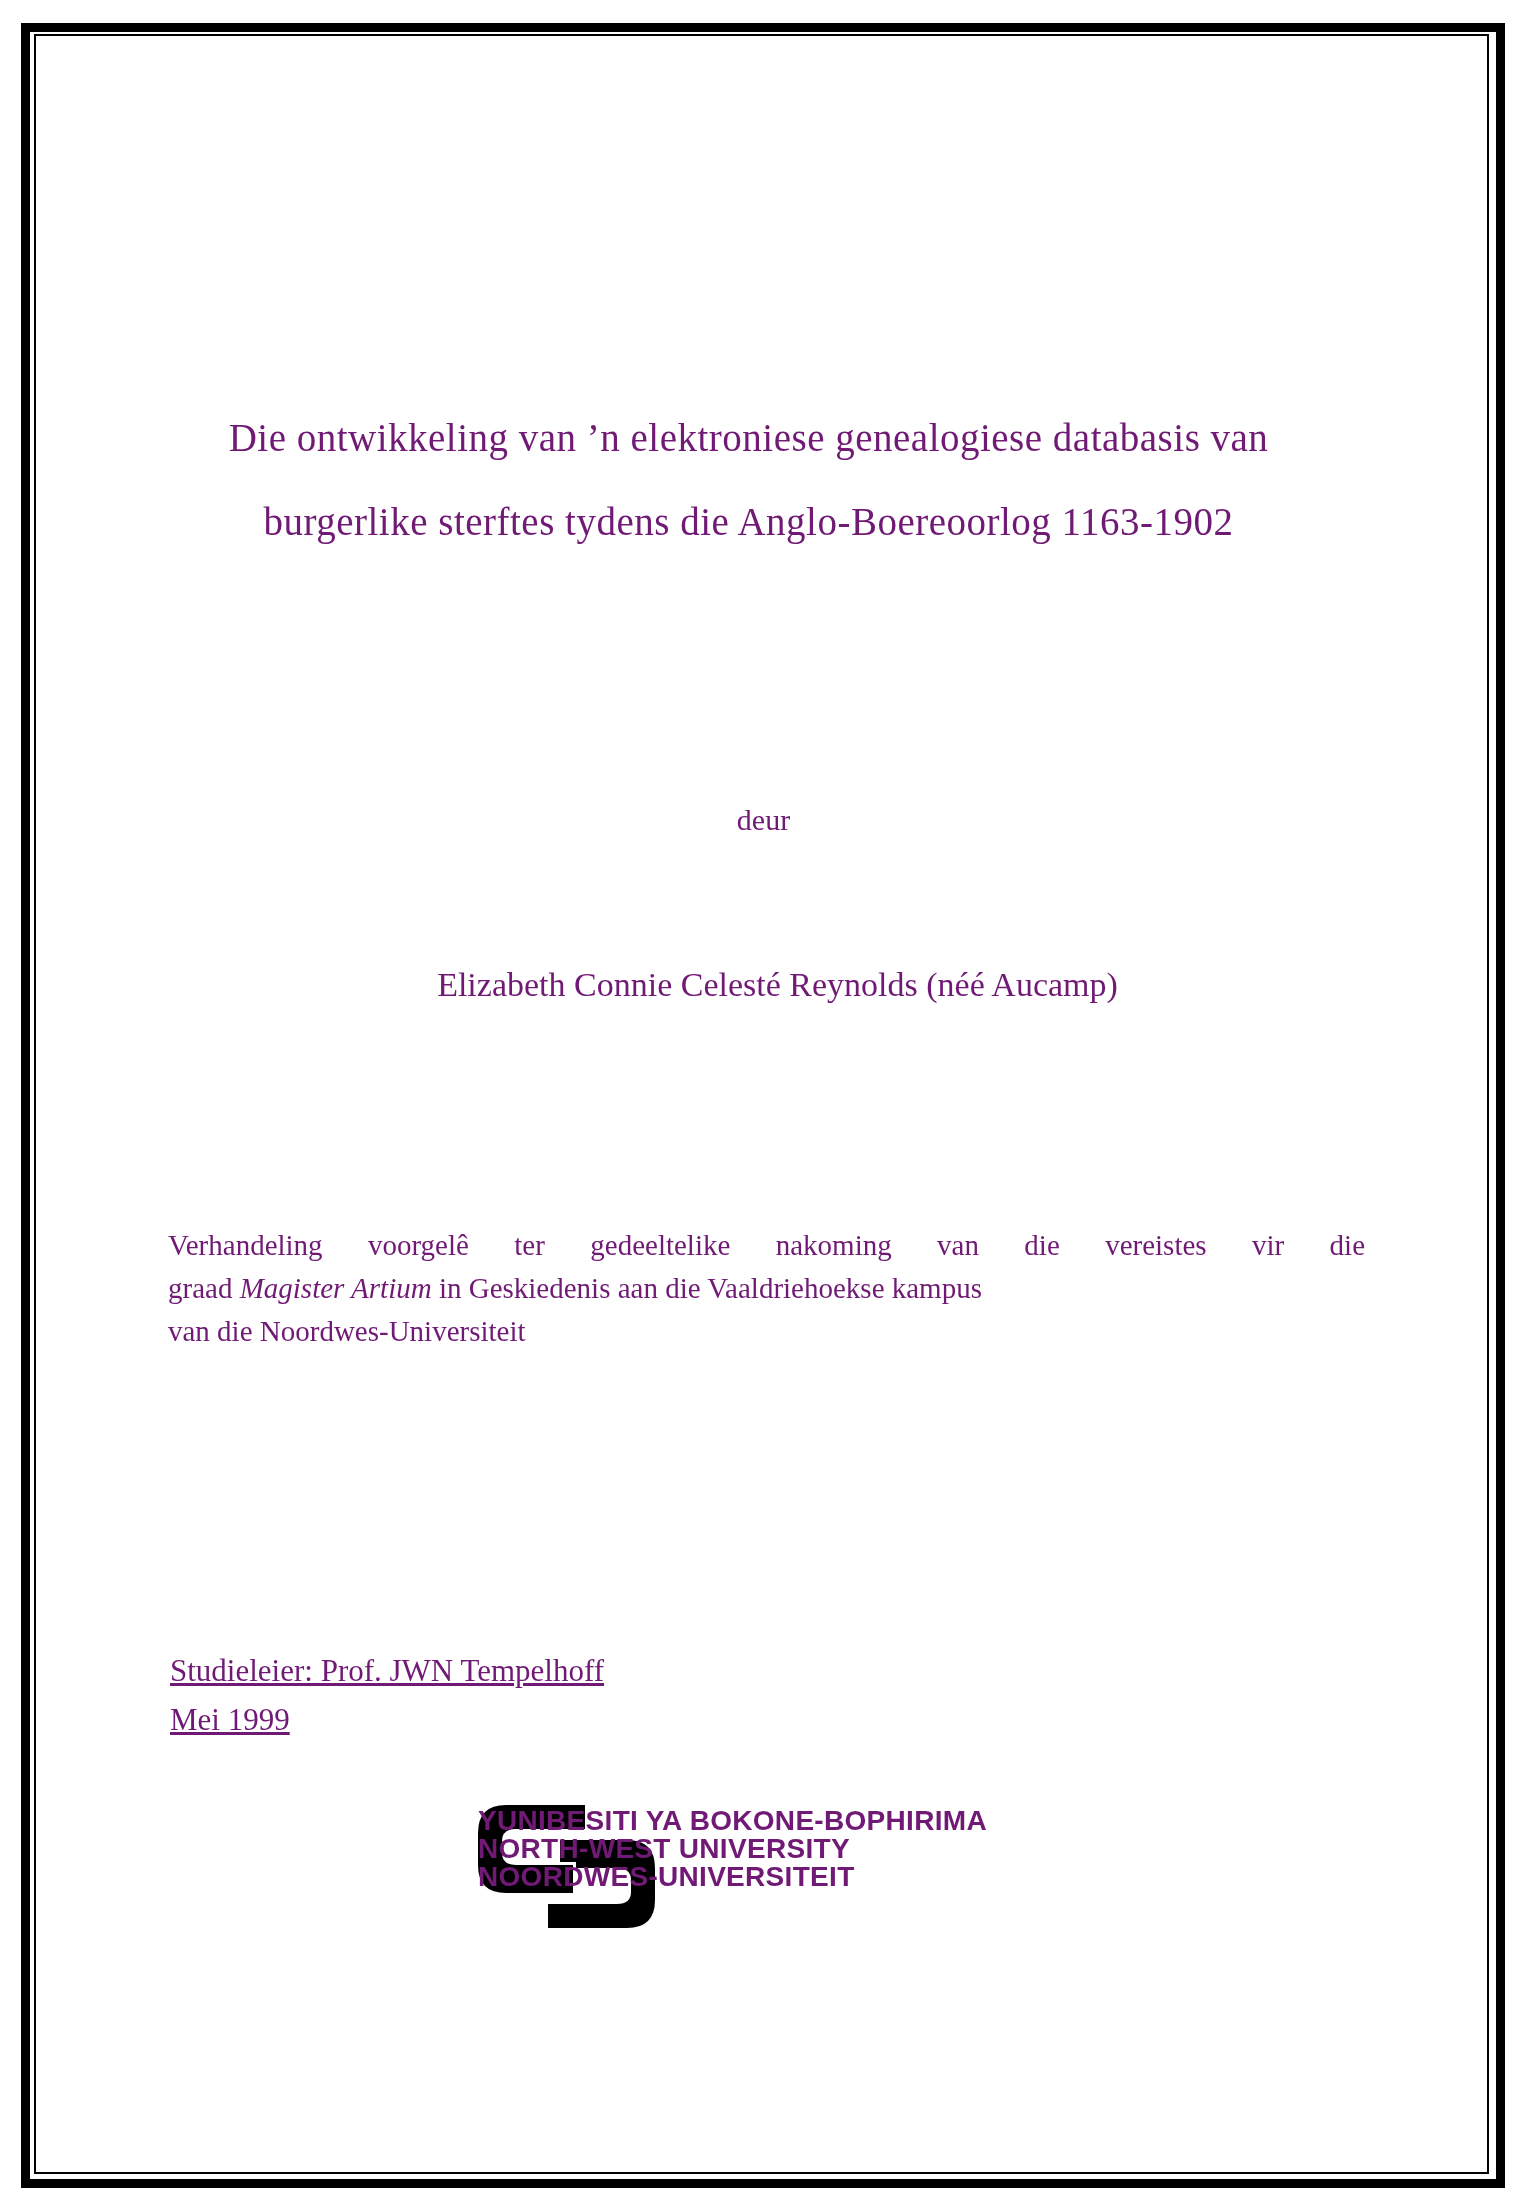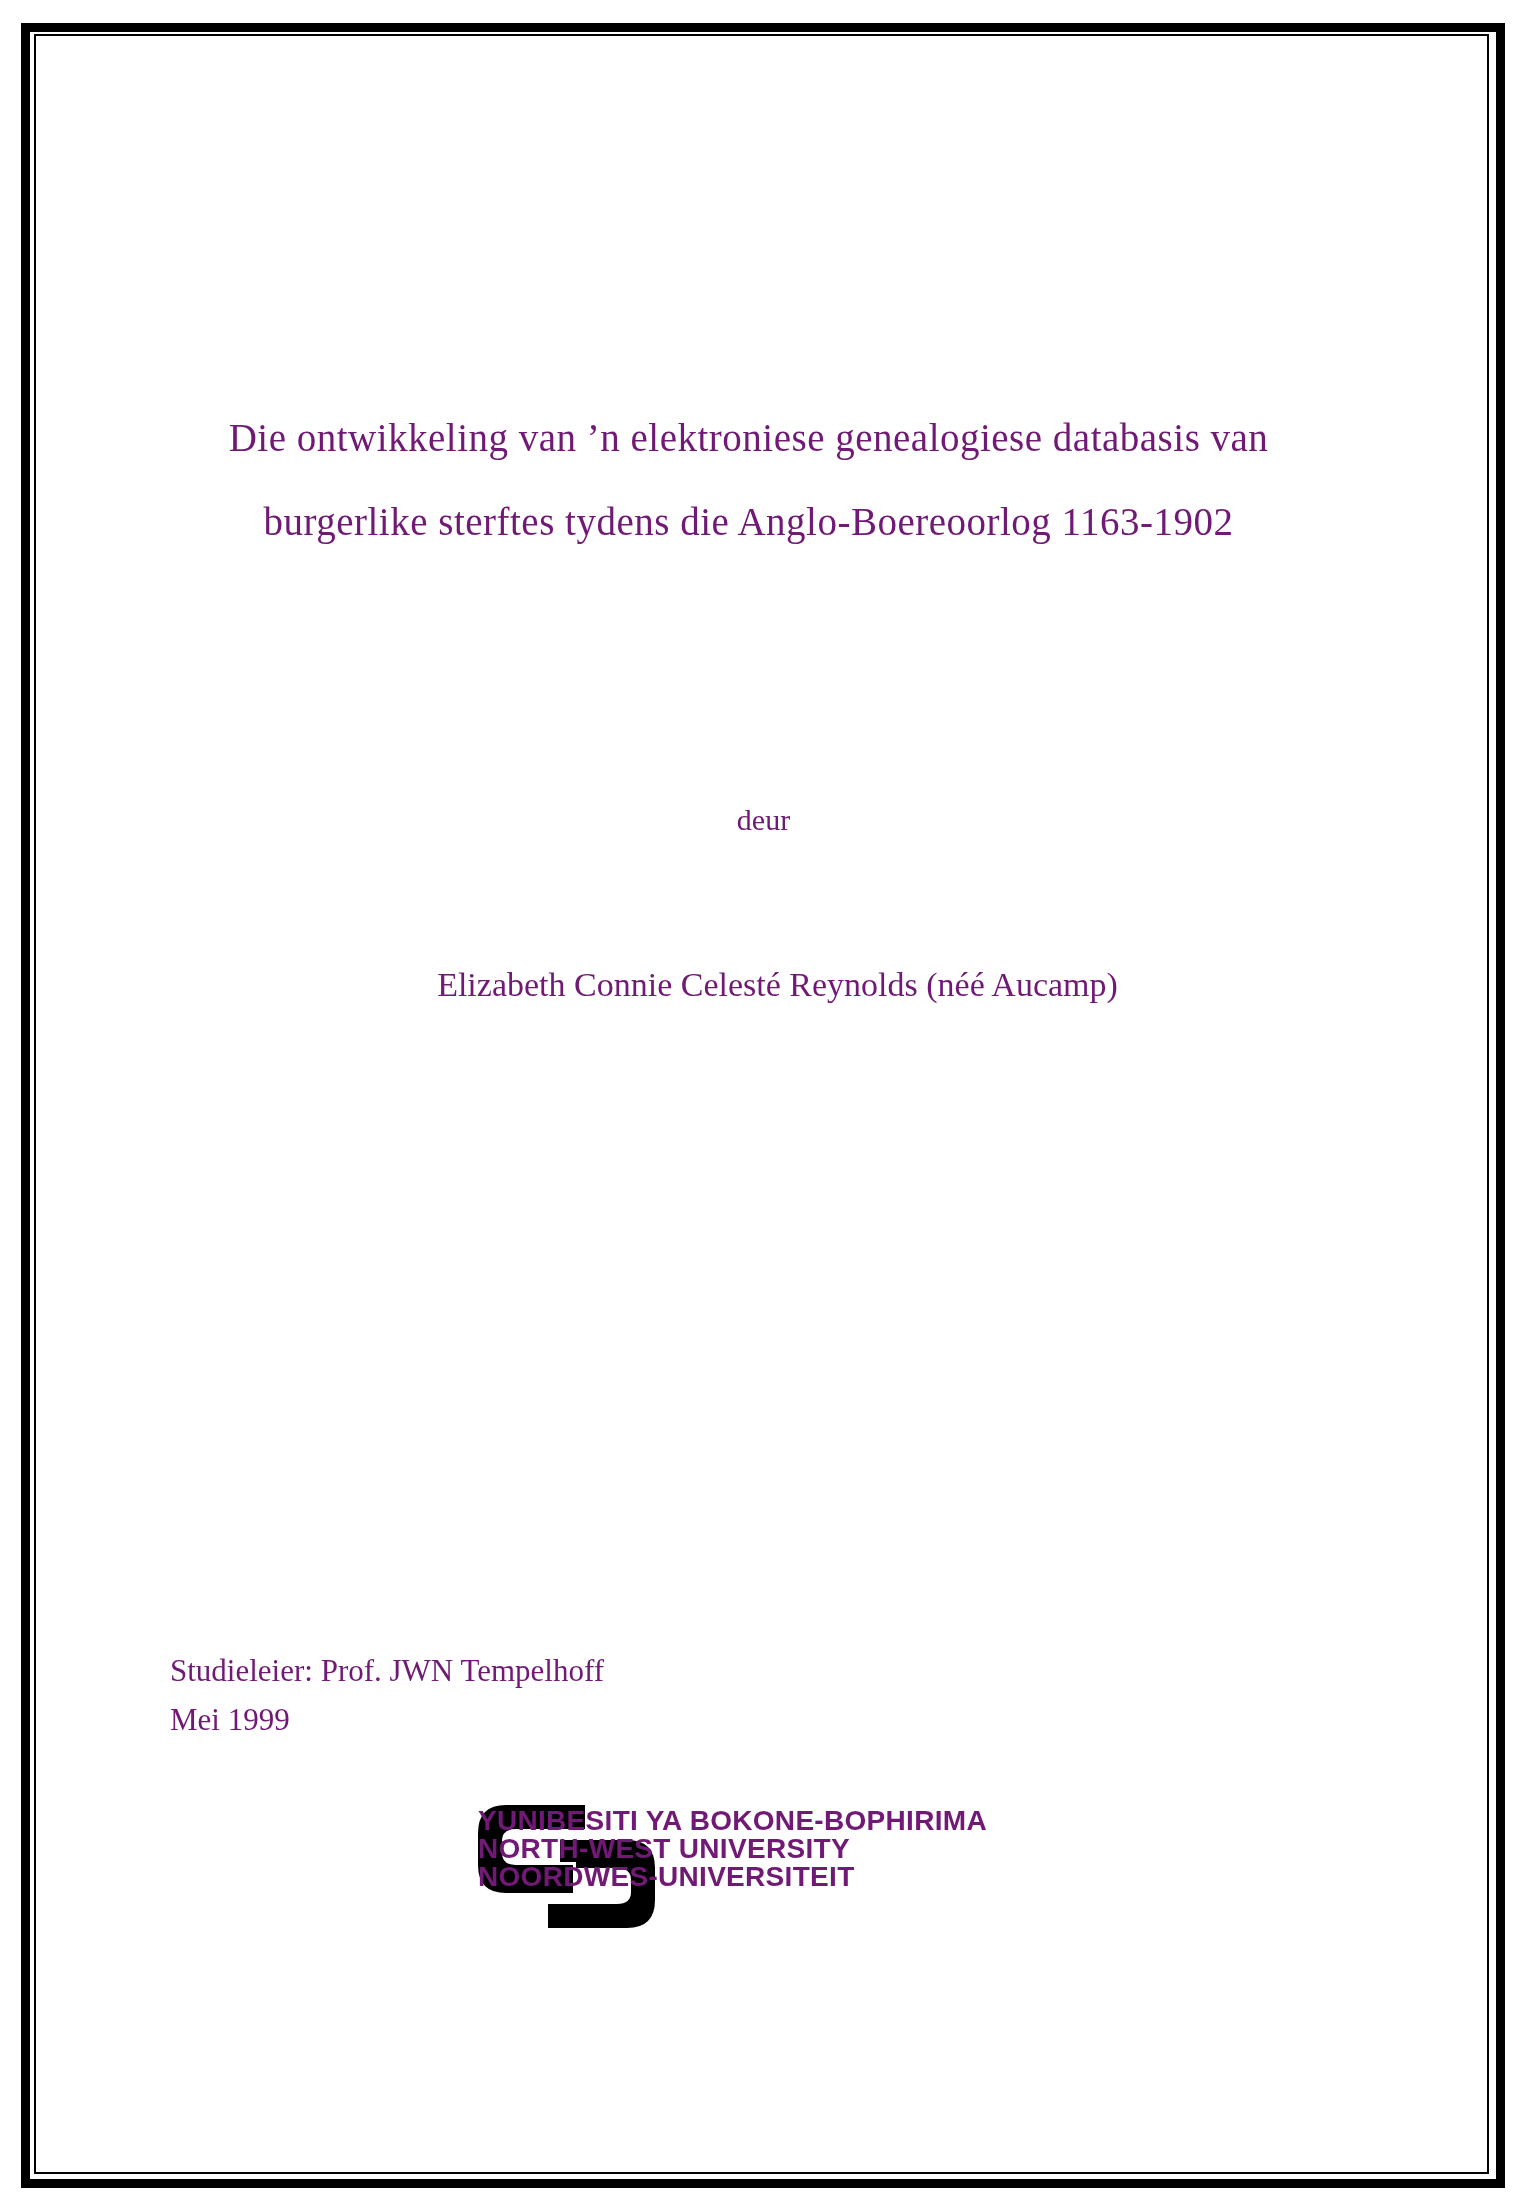--- a/index.html
+++ b/index.html
@@ -56,20 +56,21 @@
   .statement .just {
     text-align: justify;
     text-align-last: justify;
   }
   .statement .it { font-style: italic; }
   .supervisor-block {
     position: absolute;
     left: 170px; top: 1646px;
     font-size: 31px;
     line-height: 49px;
+    text-decoration: underline;
   }
   .logo {
     position: absolute;
     left: 478px; top: 1803px;
     width: 600px; height: 145px;
   }
   .logo-glyph {
     position: absolute;
     left: 0; top: 2px;
     width: 180px; height: 125px;
@@ -97,20 +98,25 @@
 
   <div class="title">
     <div>Die ontwikkeling van ’n elektroniese genealogiese databasis van</div>
     <div>burgerlike sterftes tydens die Anglo-Boereoorlog 1163-1902</div>
   </div>
 
   <div class="byline">deur</div>
 
   <div class="author">Elizabeth Connie Celesté Reynolds (néé Aucamp)</div>
 
+  <div class="statement">
+    <div class="just">Verhandeling voorgelê ter gedeeltelike nakoming van die vereistes vir die</div>
+    <div><span>graad </span><span class="it">Magister Artium</span><span> in Geskiedenis aan die Vaaldriehoekse kampus</span></div>
+    <div>van die Noordwes-Universiteit</div>
+  </div>
 
   <div class="supervisor-block">
     <div>Studieleier: Prof. JWN Tempelhoff</div>
     <div>Mei 1999</div>
   </div>
 
   <div class="logo">
     <svg class="logo-glyph" viewBox="0 0 180 125" xmlns="http://www.w3.org/2000/svg" aria-hidden="true">
 
       <path d="M 107 0 L 28 0 Q 0 0 0 28 L 0 60 Q 0 88 28 88 L 95 88 L 95 60 L 38 60 Q 24 60 24 48 L 24 36 Q 24 24 38 24 L 107 24 Z" transform="rotate(180 88.5 61.5)" fill="#000"></path>

